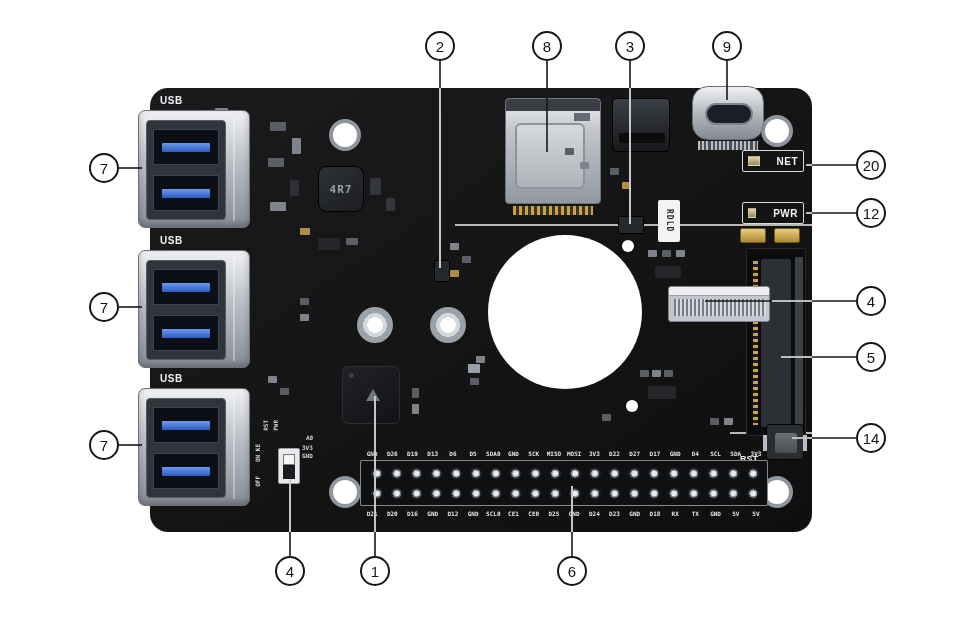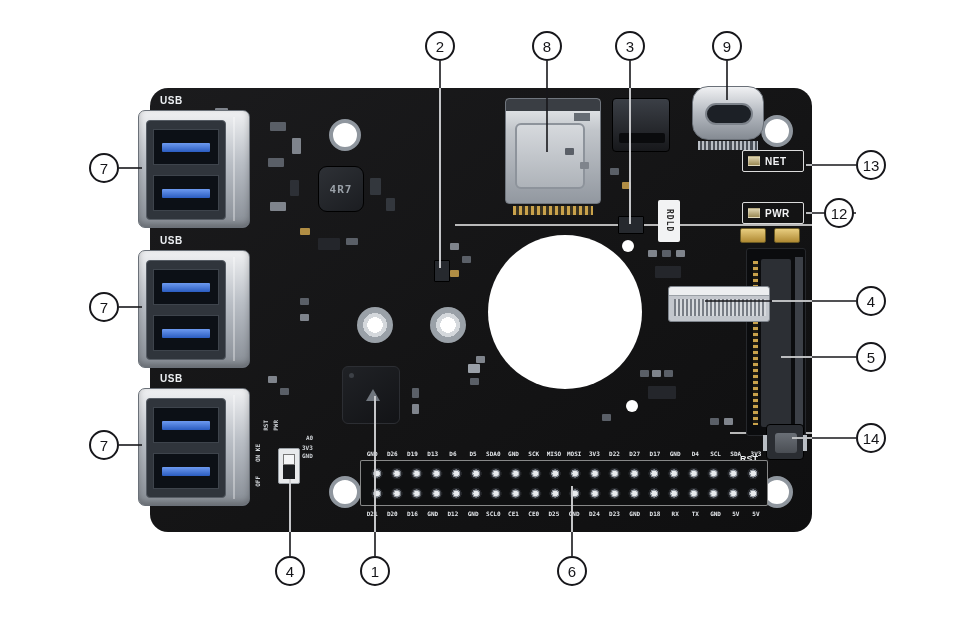--- a/index.html
+++ b/index.html
@@ -28,21 +28,21 @@
     background: linear-gradient(180deg,#eef0f2,#c2c6cb 30%,#9298a0); border: 1px solid #70767e; }
   .fringe { position: absolute; background: repeating-linear-gradient(90deg,#c9a24b 0 3px,#3a3322 3px 6px); }
   .sticker { position: absolute; width: 22px; height: 42px; background: #f2f3f4; border-radius: 2px;
     display: flex; align-items: center; justify-content: center; }
   .sticker span { writing-mode: vertical-rl; font: 700 8px "DejaVu Sans Mono", monospace;
     color: #2a2a2a; letter-spacing: 1px; }
   .led-box { position: absolute; width: 62px; height: 22px; border: 1px solid rgba(255,255,255,.85);
     border-radius: 2px; display: flex; align-items: center; gap: 5px; padding: 0 5px; }
   .led { width: 12px; height: 10px; background: linear-gradient(180deg,#ded3ae,#9b8a55);
     border: 1px solid rgba(255,255,255,.25); display: inline-block; }
-  .led-label { font: 700 10px "Liberation Sans", sans-serif; color: #f2f3f5; letter-spacing: .5px; }
+  .led-label { font: 700 10px "Liberation Sans", sans-serif; color: #f2f3f5; letter-spacing: .5px; margin-left: 12px; }
   .pad { position: absolute; width: 26px; height: 15px; border-radius: 2px;
     background: linear-gradient(180deg,#e8cd80,#b08a33); border: 1px solid #6b5a23; }
   .tiny-label { position: absolute; color: #eceef0; font-family: "Liberation Sans", sans-serif; }
   .vlabel { position: absolute; writing-mode: vertical-rl; transform: rotate(180deg);
     font: 700 6px "DejaVu Sans Mono", monospace; color: #cfd3d7; }
   .hlabel { position: absolute; font: 700 6px "DejaVu Sans Mono", monospace; color: #cfd3d7; }
   .gpio-labels { position: absolute; display: flex; font: 700 6px "DejaVu Sans Mono", monospace;
     color: #e3e6ea; height: 9px; overflow: visible; }
   .gpio-labels span { flex: 1; text-align: center; white-space: nowrap; }
   .pin-row { position: absolute; left: 6px; width: 396px; height: 17px;
@@ -350,23 +350,23 @@
   <div class="callout" style="left:89px;top:153px">
       <span>7</span>
     </div>
   <div class="callout" style="left:89px;top:292px">
       <span>7</span>
     </div>
   <div class="callout" style="left:89px;top:430px">
       <span>7</span>
     </div>
   <div class="callout" style="left:856px;top:150px">
-      <span>13</span>
-    </div>
-  <div class="callout" style="left:824px;top:198px">
+      <span>20</span>
+    </div>
+  <div class="callout" style="left:856px;top:198px">
       <span>12</span>
     </div>
   <div class="callout" style="left:856px;top:286px">
       <span>4</span>
     </div>
   <div class="callout" style="left:856px;top:342px">
       <span>5</span>
     </div>
   <div class="callout" style="left:856px;top:423px">
       <span>14</span>

